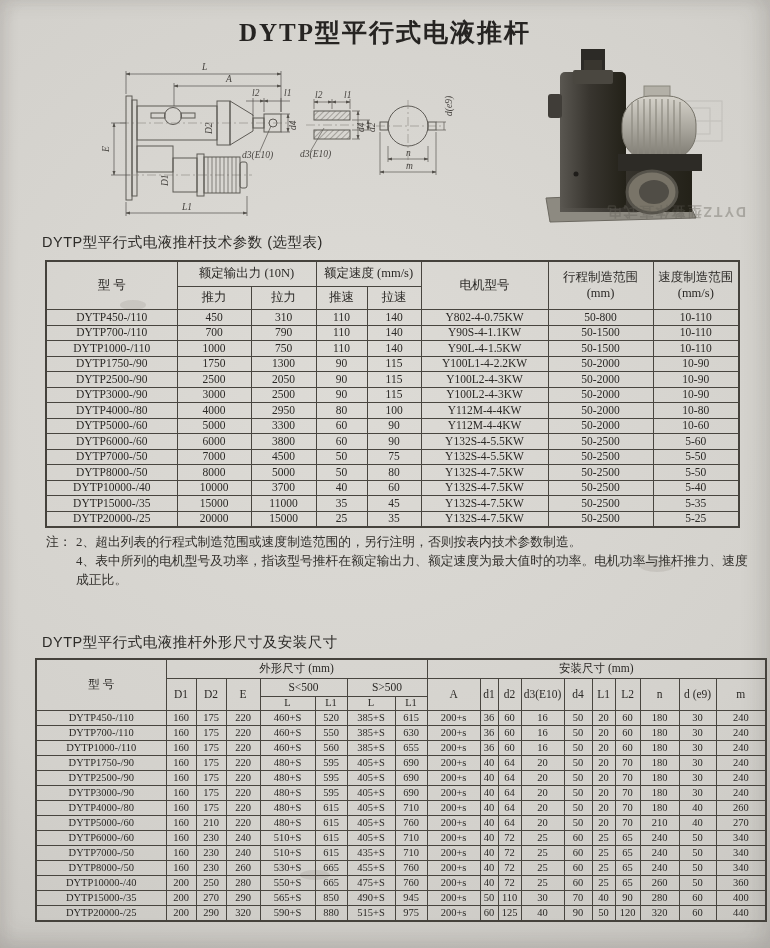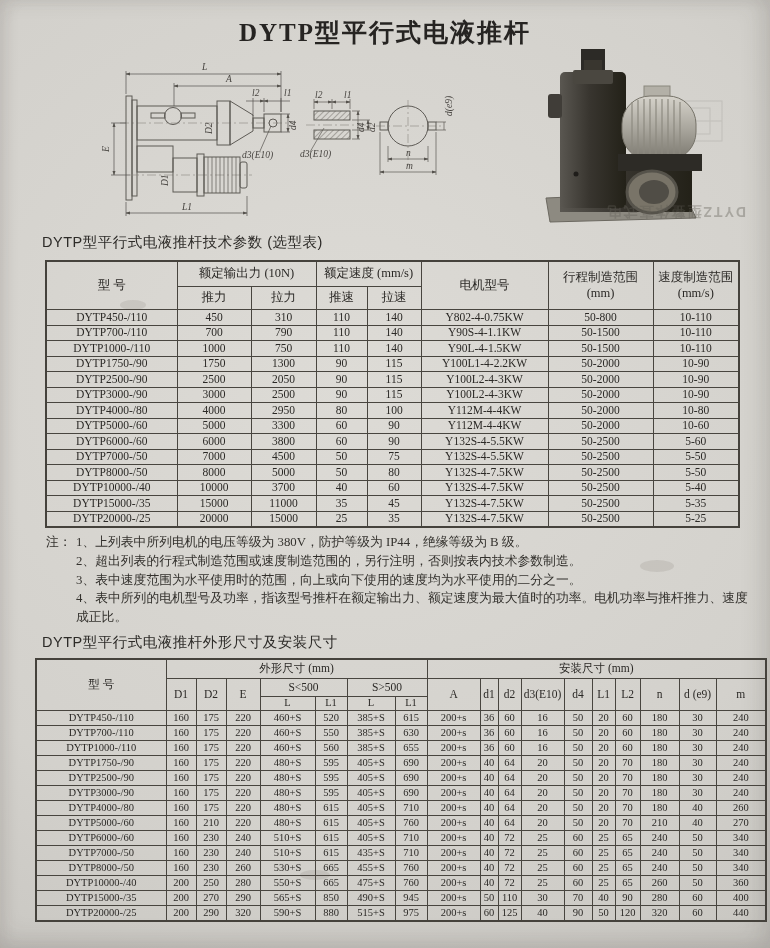--- a/index.html
+++ b/index.html
@@ -391,23 +391,21 @@
           <td>35</td>
           <td>Y132S-4-7.5KW</td>
           <td>50-2500</td>
           <td>5-25</td>
         </tr>
       </tbody>
   </table>
 
   <div class="notes">
     <span class="lbl">注：</span>
-    <div class="item">1、上列表中所列电机的电压等级为 380V，防护等级为 IP44，绝缘等级为 B 级。</div>
     <div class="item">2、超出列表的行程式制造范围或速度制造范围的，另行注明，否则按表内技术参数制造。</div>
-    <div class="item">3、表中速度范围为水平使用时的范围，向上或向下使用的速度均为水平使用的二分之一。</div>
     <div class="item">4、表中所列的电机型号及功率，指该型号推杆在额定输出力、额定速度为最大值时的功率。电机功率与推杆推力、速度成正比。</div>
   </div>
 
   <div class="caption" id="cap2">DYTP型平行式电液推杆外形尺寸及安装尺寸</div>
 
   <table id="t2">
     <colgroup>
       <col style="width:130px">
         <col style="width:30px">
         <col style="width:30px">

